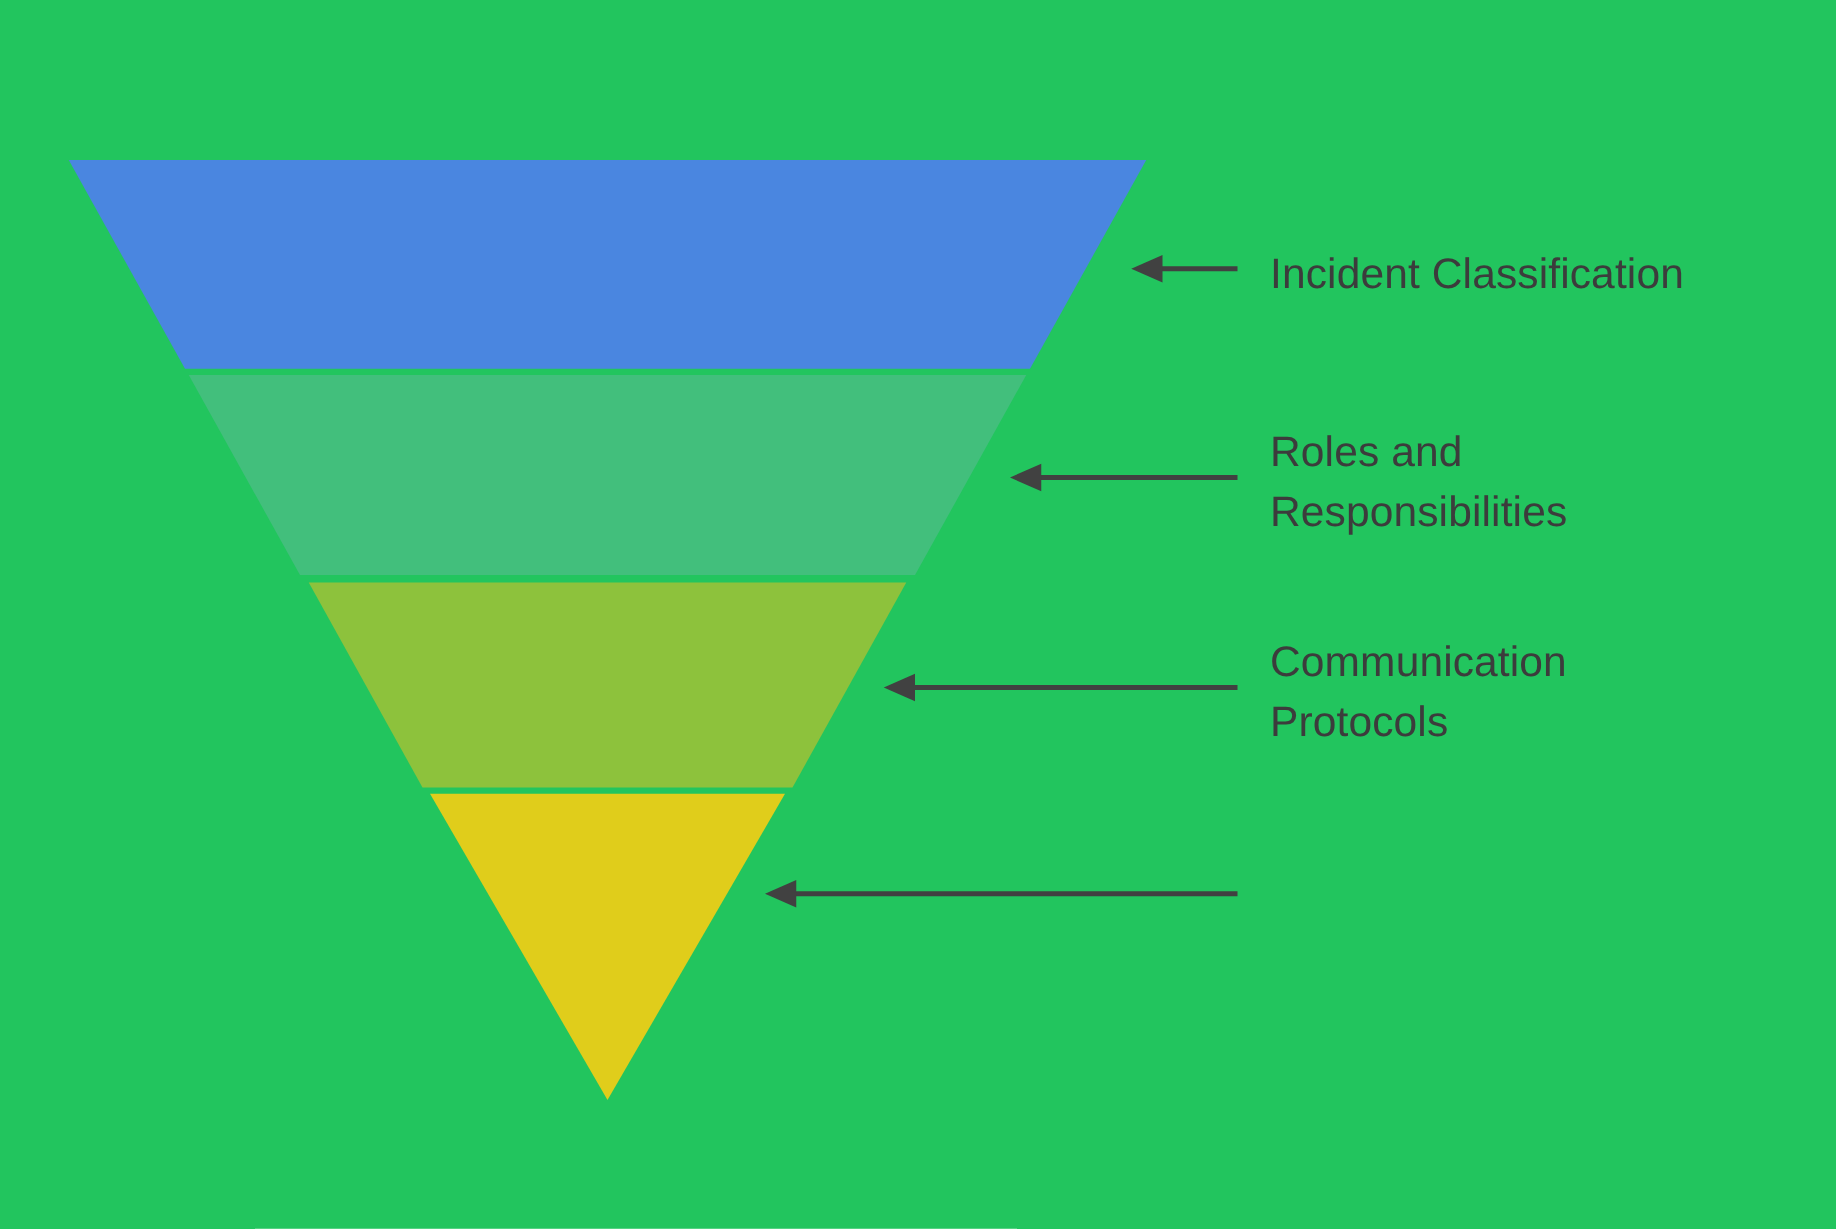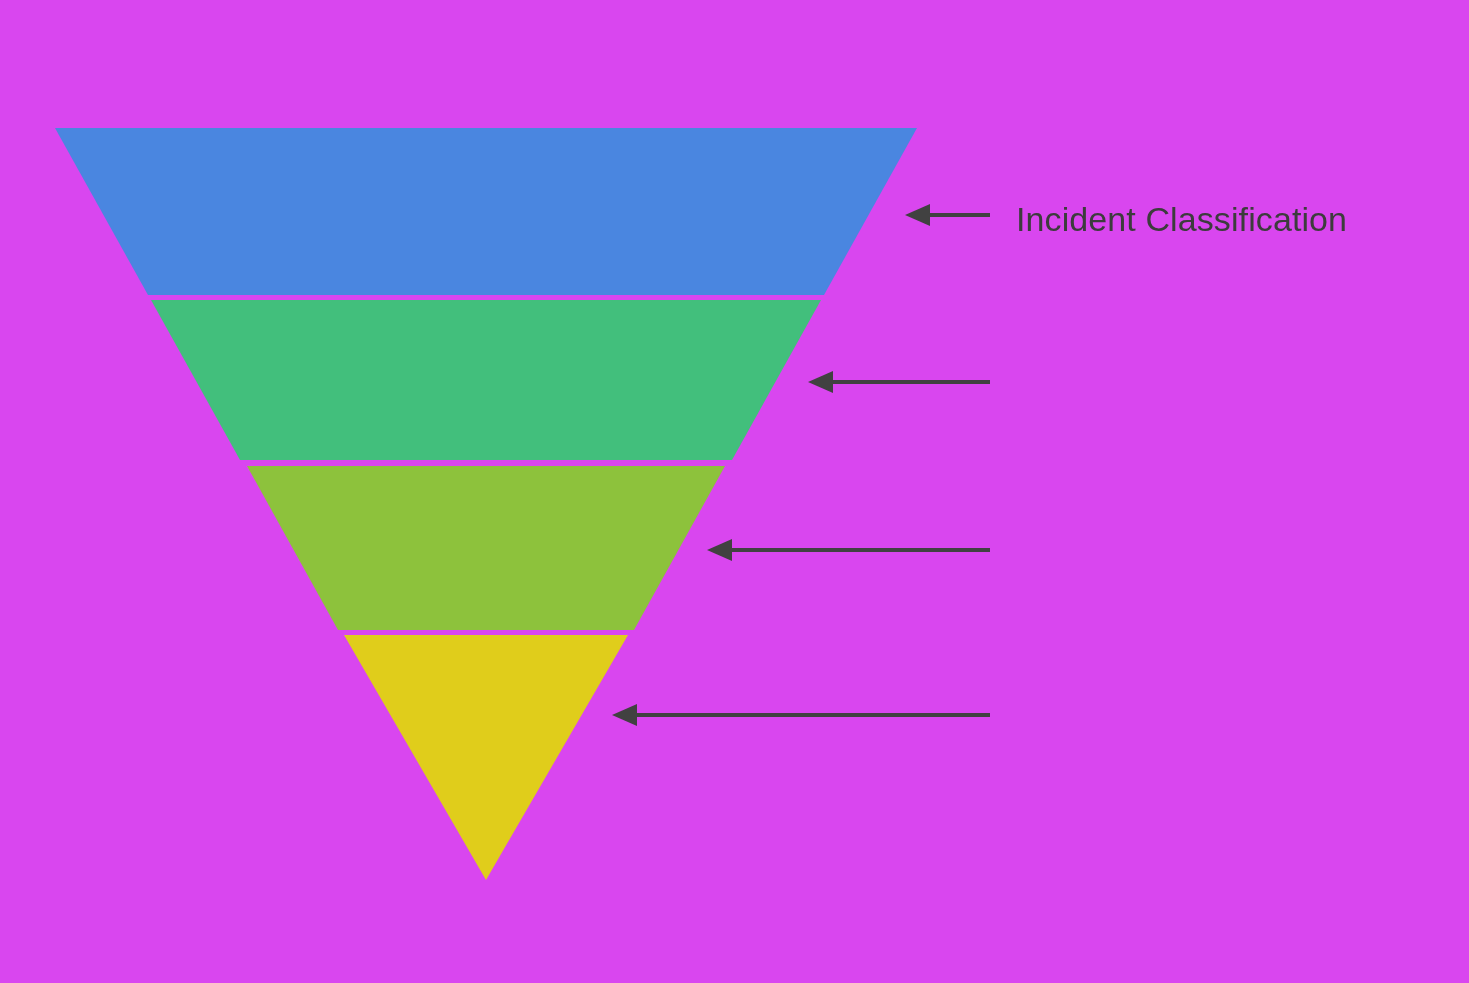--- a/index.html
+++ b/index.html
@@ -39,21 +39,21 @@
     letter-spacing: 0.1px;
   }
   .label-1 { left: 1016px; top: 195px; }
   .label-2 { left: 1016px; top: 338px; }
   .label-3 { left: 1016px; top: 506px; }
   .label-4 { left: 1016px; top: 695px; }
 </style>
 </head>
 <body>
 
-<div id="diagram-root" style="background: #d946ef;">
+<div id="diagram-root" style="background: #22c55e;">
 
   <svg id="funnel-svg" viewBox="0 0 1469 983" xmlns="http://www.w3.org/2000/svg">
 
     <g>
       <polygon points="55,128 917,128 824,295 148,295" fill="#4a86e0"></polygon>
       <polygon points="151,300 821,300 732,460 240,460" fill="#42bf7c"></polygon>
       <polygon points="247,466 725,466 634,630 338,630" fill="#8dc23c"></polygon>
       <polygon points="344,635 628,635 486,880" fill="#e0cd1b"></polygon>
     </g>
 
@@ -72,16 +72,20 @@
       </g>
       <g>
         <line x1="990" y1="715" x2="629" y2="715" stroke="#414141" stroke-width="4"></line>
         <polygon points="612,715 637,704 637,726" fill="#414141"></polygon>
       </g>
     </g>
   </svg>
 
   <div class="stage-label label-1" style="color: rgb(60, 60, 60);">Incident Classification</div>
 
+  <div class="stage-label label-2" style="color: rgb(60, 60, 60);">Roles and
+Responsibilities</div>
 
+  <div class="stage-label label-3" style="color: rgb(60, 60, 60);">Communication
+Protocols</div>
 
 
 </div>
 
 </body></html>

